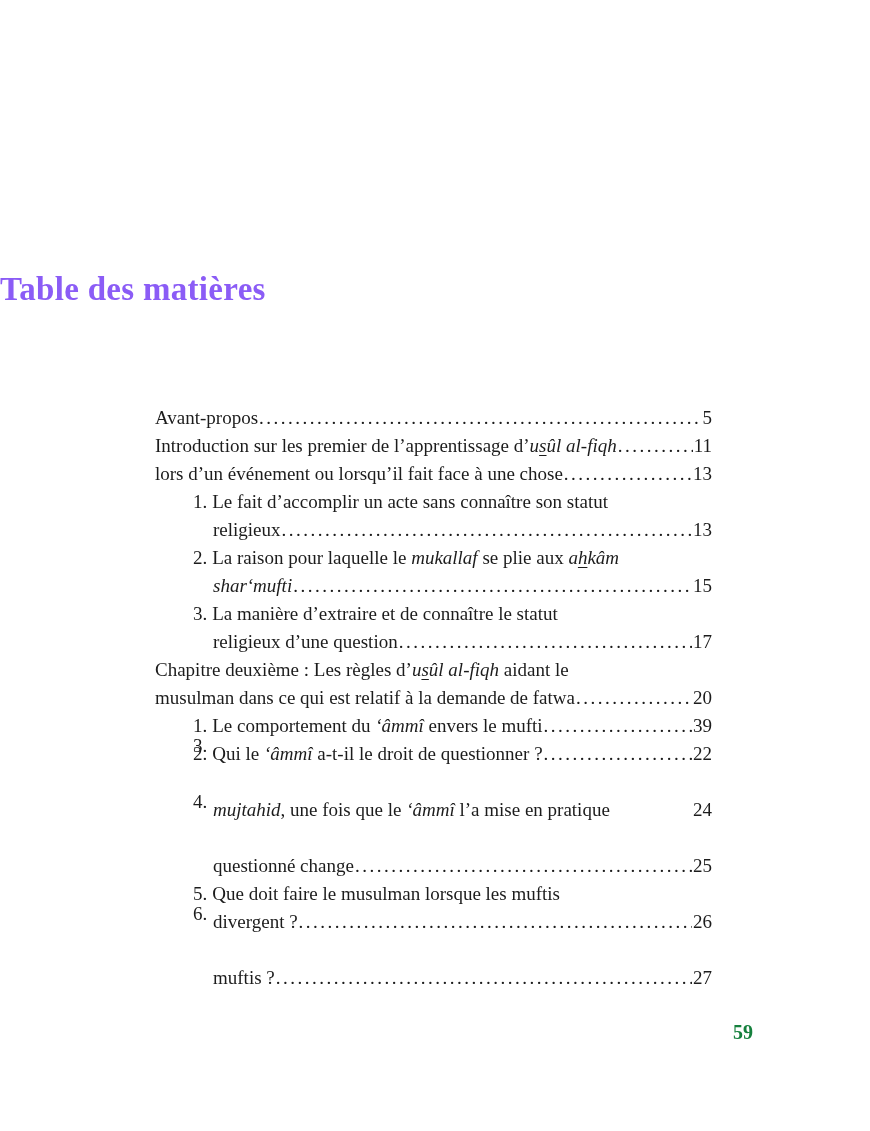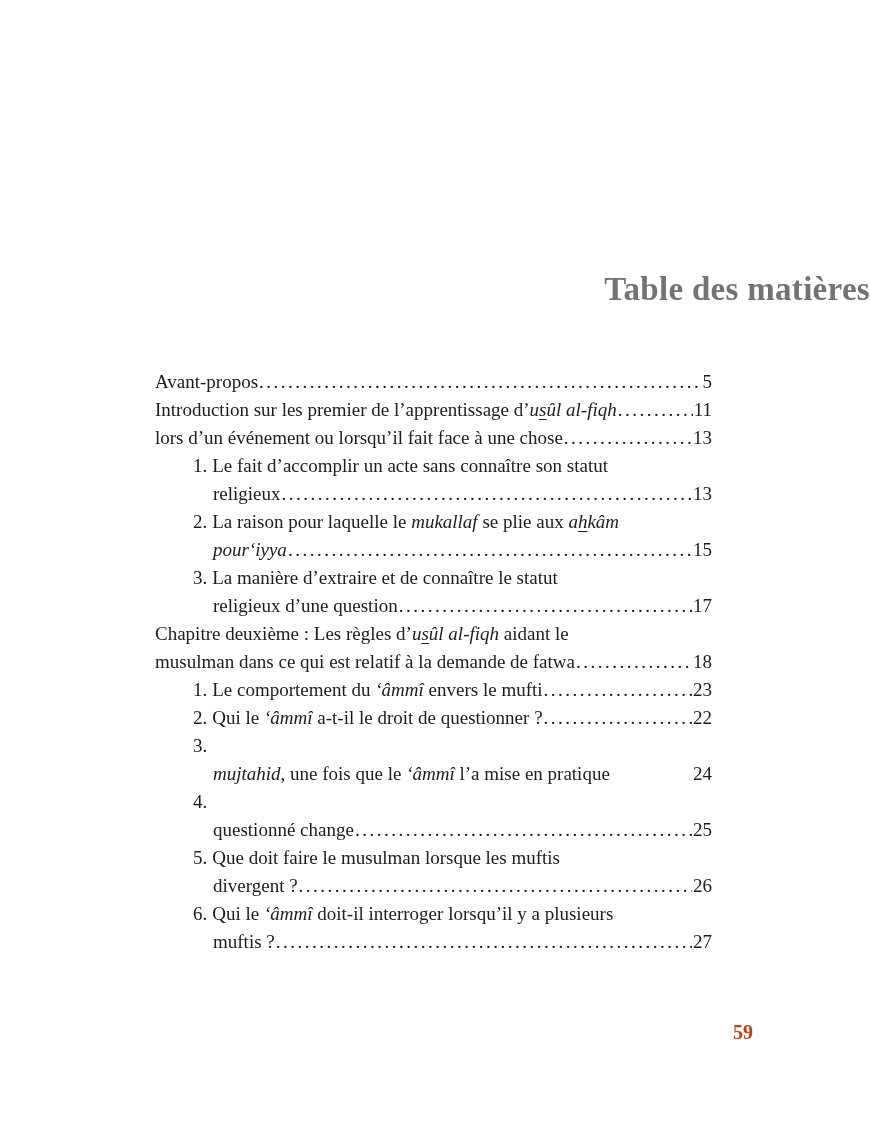--- a/index.html
+++ b/index.html
@@ -13,25 +13,25 @@
     position: relative;
     font-family: "Liberation Serif", "DejaVu Serif", serif;
     color: #1c1c1c;
     overflow: hidden;
   }
   .page-title {
     position: absolute;
     top: 271px;
     left: 0;
     width: 100%;
-    text-align: right;
+    text-align: left;
     font-size: 33px;
     font-weight: 700;
     letter-spacing: 0.3px;
-    color: #737373;
+    color: #8b5cf6;
     font-family: Liberation Serif, serif;
   }
   .toc {
     position: absolute;
     left: 155px;
     top: 368px;
     width: 557px;
     font-size: 19px;
   }
   .toc-line {
@@ -40,21 +40,21 @@
     height: 28px;
     line-height: 28px;
     white-space: nowrap;
   }
   .toc-line.ind1 { padding-left: 38px; }
   .toc-line.ind2 { padding-left: 58px; }
   .num {
     flex: 0 0 auto;
     padding-right: 5px;
   }
-  .txt { flex: 0 0 auto; }
+  .txt { flex: 0 0 auto; margin-top: 36px; }
   .seg-n { font-style: normal; }
   .seg-i { font-style: italic; }
   .seg-iu {
     font-style: italic;
     text-decoration: underline;
     text-underline-offset: 3px;
   }
   .leader {
     flex: 1 1 0;
     min-width: 0;
@@ -64,21 +64,21 @@
     margin: 0 1px;
   }
   .leader.blank { visibility: hidden; }
   .pg { flex: 0 0 auto; }
   .folio {
     position: absolute;
     top: 1021px;
     right: 117px;
     font-size: 20px;
     font-weight: 700;
-    color: #c2410c;
+    color: #15803d;
   }
 </style>
 </head>
 <body>
 
 <div class="page-title">Table des matières</div>
 
 <div class="toc">
     <div class="toc-entry">
       <div class="toc-line ind0">
@@ -111,21 +111,21 @@
         <span class="leader">........................................................................................................................................................................................................</span>
         <span class="pg">13</span>
       </div>
     </div>
     <div class="toc-entry">
       <div class="toc-line ind1">
         <span class="num">2.</span>
         <span class="txt"><span class="seg-n">La raison pour laquelle le </span><span class="seg-i">mukallaf</span><span class="seg-n"> se plie aux </span><span class="seg-i">a</span><span class="seg-iu">h</span><span class="seg-i">kâm</span></span>
       </div>
       <div class="toc-line ind2">
-        <span class="txt"><span class="seg-i">pour‘iyya</span><span class="seg-n"> </span></span>
+        <span class="txt"><span class="seg-i">shar‘mufti</span><span class="seg-n"> </span></span>
         <span class="leader">........................................................................................................................................................................................................</span>
         <span class="pg">15</span>
       </div>
     </div>
     <div class="toc-entry">
       <div class="toc-line ind1">
         <span class="num">3.</span>
         <span class="txt"><span class="seg-n">La manière d’extraire et de connaître le statut</span></span>
       </div>
       <div class="toc-line ind2">
@@ -134,29 +134,29 @@
         <span class="pg">17</span>
       </div>
     </div>
     <div class="toc-entry">
       <div class="toc-line ind0">
         <span class="txt"><span class="seg-n">Chapitre deuxième : Les règles d’</span><span class="seg-i">u</span><span class="seg-iu">s</span><span class="seg-i">ûl al-fiqh</span><span class="seg-n"> aidant le</span></span>
       </div>
       <div class="toc-line ind0">
         <span class="txt"><span class="seg-n">musulman dans ce qui est relatif à la demande de fatwa </span></span>
         <span class="leader">........................................................................................................................................................................................................</span>
-        <span class="pg">18</span>
+        <span class="pg">20</span>
       </div>
     </div>
     <div class="toc-entry">
       <div class="toc-line ind1">
         <span class="num">1.</span>
         <span class="txt"><span class="seg-n">Le comportement du </span><span class="seg-i">‘âmmî</span><span class="seg-n"> envers le mufti</span></span>
         <span class="leader">........................................................................................................................................................................................................</span>
-        <span class="pg">23</span>
+        <span class="pg">39</span>
       </div>
     </div>
     <div class="toc-entry">
       <div class="toc-line ind1">
         <span class="num">2.</span>
         <span class="txt"><span class="seg-n">Qui le </span><span class="seg-i">‘âmmî</span><span class="seg-n"> a-t-il le droit de questionner ?</span></span>
         <span class="leader">........................................................................................................................................................................................................</span>
         <span class="pg">22</span>
       </div>
     </div>
@@ -187,21 +187,20 @@
       </div>
       <div class="toc-line ind2">
         <span class="txt"><span class="seg-n">divergent ?</span></span>
         <span class="leader">........................................................................................................................................................................................................</span>
         <span class="pg">26</span>
       </div>
     </div>
     <div class="toc-entry">
       <div class="toc-line ind1">
         <span class="num">6.</span>
-        <span class="txt"><span class="seg-n">Qui le </span><span class="seg-i">‘âmmî</span><span class="seg-n"> doit-il interroger lorsqu’il y a plusieurs</span></span>
       </div>
       <div class="toc-line ind2">
         <span class="txt"><span class="seg-n">muftis ?</span></span>
         <span class="leader">........................................................................................................................................................................................................</span>
         <span class="pg">27</span>
       </div>
     </div>
   </div>
 
 <div class="folio">59</div>

